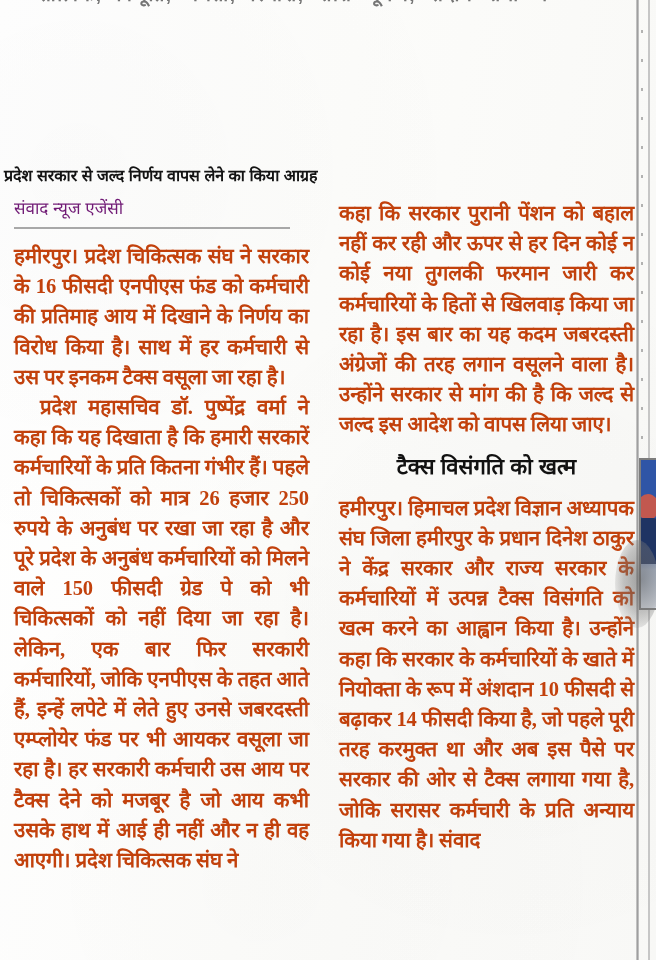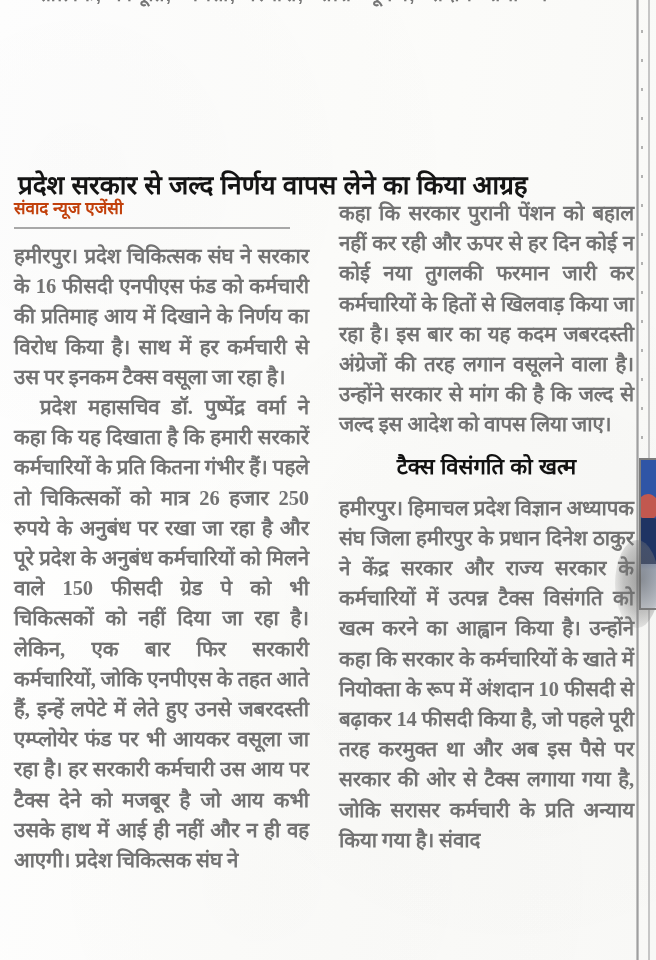--- a/index.html
+++ b/index.html
@@ -78,25 +78,25 @@
   }
   .headline-line {
     display: block;
     white-space: nowrap;
   }
 
   
   .subheadline {
     position: absolute;
     top: 148px;
-    left: 18px;
+    left: 4px;
     width: 628px;
     font-family: "Liberation Sans", sans-serif;
     font-weight: 700;
-    font-size: 26px;
+    font-size: 16px;
     line-height: 30px;
     color: #141414;
     white-space: nowrap;
   }
 
   
   .columns {
     position: absolute;
     top: 198px;
     left: 14px;
@@ -107,40 +107,40 @@
     position: absolute;
     top: 0;
     width: 295px;
     height: 760px;
   }
   .col-left  { left: 0; }
   .col-right { left: 325px; }
 
   .byline {
     font-family: "Liberation Sans", sans-serif;
-    font-weight: 700;
+    font-weight: 400;
     font-size: 17px;
     line-height: 22px;
-    color: #c2410c;
+    color: #701a75;
     margin: 0 0 7px 0;
     white-space: nowrap;
   }
   .byline-rule {
     height: 0;
     border-top: 2px solid #8c8c8c;
     margin: 0 0 12px 0;
     width: 276px;
     opacity: 0.75;
   }
 
   .para {
     font-family: "Liberation Serif", "DejaVu Serif", serif;
     font-size: 20.5px;
     line-height: 30.2px;
-    color: #737373;
+    color: #c2410c;
     margin: 0;
     text-align: justify;
     text-justify: inter-word;
     font-weight: 600;
     letter-spacing: -0.1px;
   }
   .para + .para { text-indent: 26px; }
 
   
   .sub-article-head {

